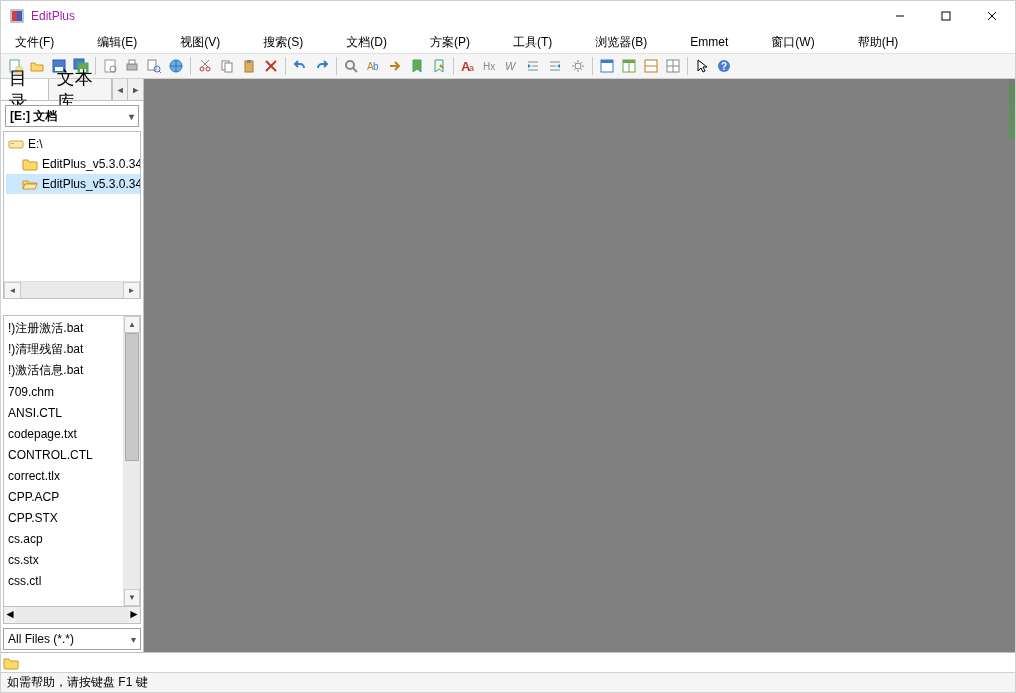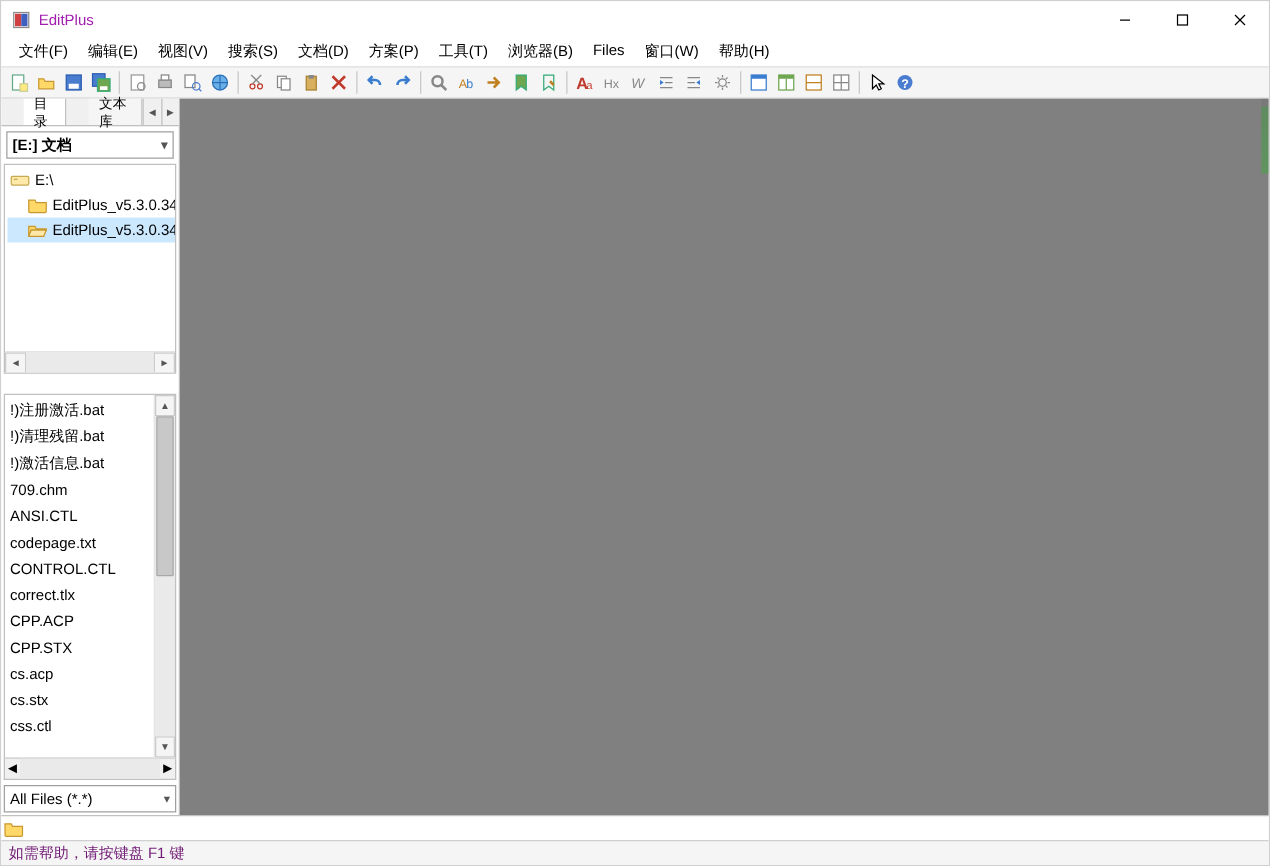--- a/index.html
+++ b/index.html
@@ -31,22 +31,24 @@
   .win-controls { display: flex; height: 100%; }
   .win-btn {
     width: 46px; height: 30px; display: flex; align-items: center; justify-content: center;
     font-family: "Segoe UI Symbol", sans-serif; font-size: 10px; color: #000;
   }
 
   
   .menubar {
     height: 22px;
     display: flex;
+    align-items: center;
     padding: 0 6px;
     background: #ffffff;
+    gap: 27px;
   }
   .menu-item {
     padding: 2px 8px;
     font-size: 12px;
     color: #000;
     white-space: nowrap;
   }
 
   
   .toolbar {
@@ -97,24 +99,24 @@
   
   .side-tabs {
     height: 22px;
     display: flex;
     align-items: stretch;
     border-bottom: 1px solid #c0c0c0;
     background: #f0f0f0;
   }
   .side-tab {
     padding: 3px 8px;
-    font-size: 11px;
+    font-size: 18px;
     border-right: 1px solid #c0c0c0;
     background: #f5f5f5;
-    display:flex; align-items:center;margin-left:18px;
+    display:flex; align-items:center;
   }
   .side-tab.active {
     background: #ffffff;
     font-weight: normal;
   }
   .nav-arrow {
     width: 18px;
     display:flex; align-items:center; justify-content:center;
     border-left: 1px solid #c0c0c0;
     font-size: 9px;
@@ -230,21 +232,21 @@
 
   
   .statusbar {
     height: 20px;
     border-top: 1px solid #d0d0d0;
     display: flex;
     align-items: center;
     padding: 0 6px;
     font-size: 12px;
     background:#f5f5f5;
-    color:#701a75;
+    color:#000000;
   }
 
   
   svg { display:block; }
 </style>
 </head>
 <body>
 
 <div class="titlebar">
   <span class="app-icon">
@@ -278,21 +280,21 @@
 
 <div class="menubar" id="menubar">
     <div class="menu-item">文件(F)</div>
     <div class="menu-item">编辑(E)</div>
     <div class="menu-item">视图(V)</div>
     <div class="menu-item">搜索(S)</div>
     <div class="menu-item">文档(D)</div>
     <div class="menu-item">方案(P)</div>
     <div class="menu-item">工具(T)</div>
     <div class="menu-item">浏览器(B)</div>
-    <div class="menu-item">Files</div>
+    <div class="menu-item">Emmet</div>
     <div class="menu-item">窗口(W)</div>
     <div class="menu-item">帮助(H)</div>
   </div>
 
 <div class="toolbar" id="toolbar">
     <div class="tb-btn">
       <span>
         <svg width="16" height="16" viewBox="0 0 16 16">
           <rect x="3" y="2" width="9" height="12" fill="#fff" stroke="#6a8"></rect>
           <rect x="9" y="9" width="6" height="6" fill="#ffea80" stroke="#cc9"></rect>

